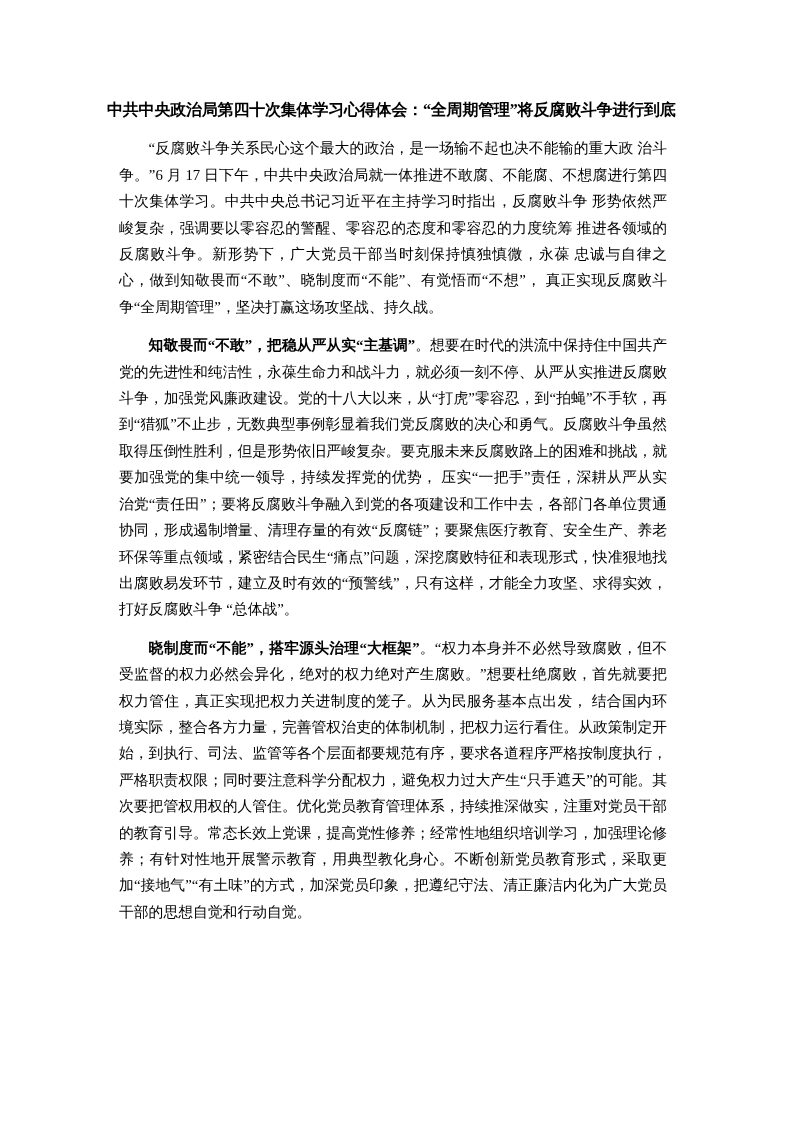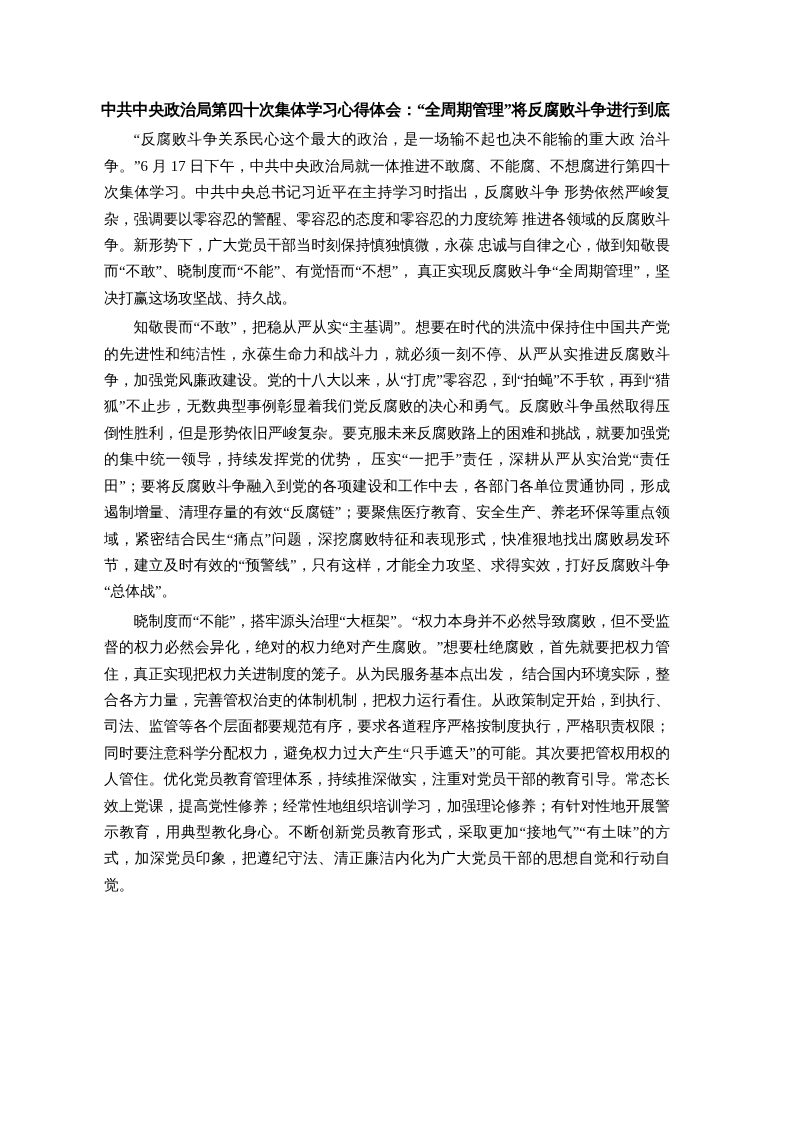--- a/index.html
+++ b/index.html
@@ -10,47 +10,47 @@
     width: 794px;
     height: 1122px;
     background: #ffffff;
     position: relative;
     font-family: "Liberation Serif", "DejaVu Serif", serif;
     color: #000000;
     overflow: hidden;
   }
   .doc-page {
     position: absolute;
-    left: 101px;
+    left: 107px;
     top: 97px;
     width: 572px;
   }
   .doc-title {
     margin: 0;
     padding: 0;
     font-size: 16px;
     font-weight: bold;
     line-height: 26.4px;
     letter-spacing: -0.2px;
     text-align: justify;
     text-justify: inter-ideograph;
   }
   .doc-body p.para {
-    margin: 3px;
+    margin: 12px;
     padding: 0;
     font-size: 14.8px;
     font-weight: normal;
     line-height: 26.4px;
     text-align: justify;
     text-justify: inter-ideograph;
     text-indent: 2em;
     word-break: break-all;
   }
   .doc-body p.para strong {
-    font-weight: normal;
+    font-weight: bold;
   }
 </style>
 </head>
 <body>
 
 <div class="doc-page">
   <h1 class="doc-title">中共中央政治局第四十次集体学习心得体会：“全周期管理”将反腐败斗争进行到底</h1>
   <div class="doc-body" id="doc-body">
       <p class="para"><span>“反腐败斗争关系民心这个最大的政治，是一场输不起也决不能输的重大政 治斗争。”6 月 17 日下午，中共中央政治局就一体推进不敢腐、不能腐、不想腐进行第四十次集体学习。中共中央总书记习近平在主持学习时指出，反腐败斗争 形势依然严峻复杂，强调要以零容忍的警醒、零容忍的态度和零容忍的力度统筹 推进各领域的反腐败斗争。新形势下，广大党员干部当时刻保持慎独慎微，永葆 忠诚与自律之心，做到知敬畏而“不敢”、晓制度而“不能”、有觉悟而“不想”， 真正实现反腐败斗争“全周期管理”，坚决打赢这场攻坚战、持久战。</span></p>
       <p class="para"><strong>知敬畏而“不敢”，把稳从严从实“主基调”</strong><span>。想要在时代的洪流中保持住中国共产党的先进性和纯洁性，永葆生命力和战斗力，就必须一刻不停、从严从实推进反腐败斗争，加强党风廉政建设。党的十八大以来，从“打虎”零容忍，到“拍蝇”不手软，再到“猎狐”不止步，无数典型事例彰显着我们党反腐败的决心和勇气。反腐败斗争虽然取得压倒性胜利，但是形势依旧严峻复杂。要克服未来反腐败路上的困难和挑战，就要加强党的集中统一领导，持续发挥党的优势， 压实“一把手”责任，深耕从严从实治党“责任田”；要将反腐败斗争融入到党的各项建设和工作中去，各部门各单位贯通协同，形成遏制增量、清理存量的有效“反腐链”；要聚焦医疗教育、安全生产、养老环保等重点领域，紧密结合民生“痛点”问题，深挖腐败特征和表现形式，快准狠地找出腐败易发环节，建立及时有效的“预警线”，只有这样，才能全力攻坚、求得实效，打好反腐败斗争 “总体战”。</span></p>

